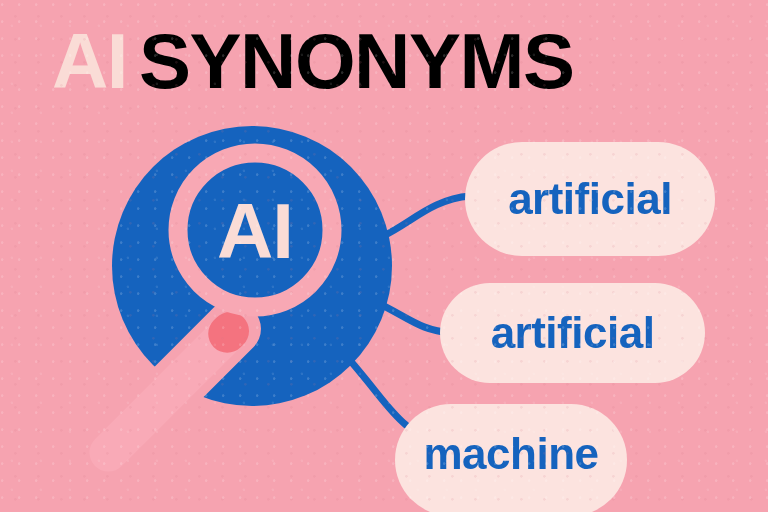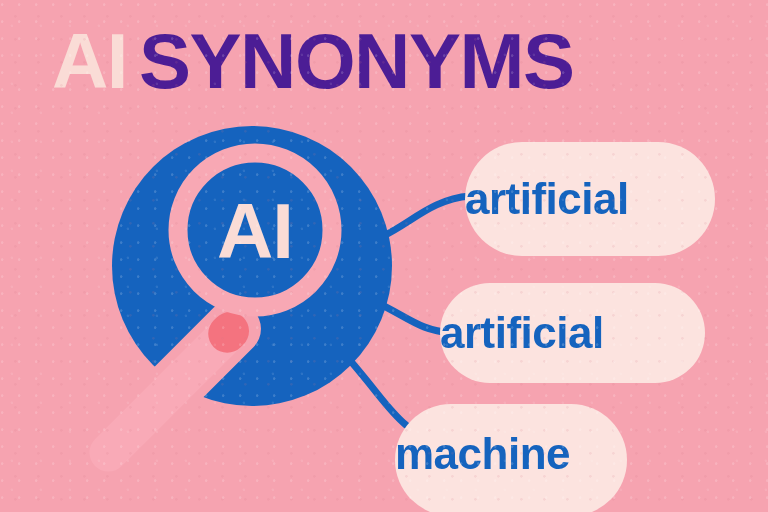--- a/index.html
+++ b/index.html
@@ -32,32 +32,32 @@
     position: absolute;
     left: 52px;
     top: 22px;
     font-size: 78px;
     font-weight: 700;
     letter-spacing: -1.5px;
     line-height: 1;
     white-space: nowrap;
   }
   #title .ai     { color: #fadcd6; }
-  #title .syn    { color: #4c1d95; }
+  #title .syn    { color: #000000; }
   #title .gap    { display:inline-block; width:12px; }
 
   .art-layer { position:absolute; inset:0; }
 
   .pill {
     position: absolute;
     background: #fce3df;
     border-radius: 999px;
     display: flex;
     align-items: center;
-    justify-content: flex-start;
+    justify-content: center;
     color: #1563be;
     font-weight: 700;
     letter-spacing: -0.5px;
   }
   #pill-artificial  { left:465px; top:142px;  width:250px; height:114px; font-size:44px; }
   #pill-intelligent { left:440px; top:283px;  width:265px; height:100px; font-size:44px; }
   #pill-machine     { left:395px; top:404px;  width:232px; height:112px; font-size:44px; }
   #pill-machine .pill-label { transform: translateY(-6px); }
 
   .pill-label { display:block; }

